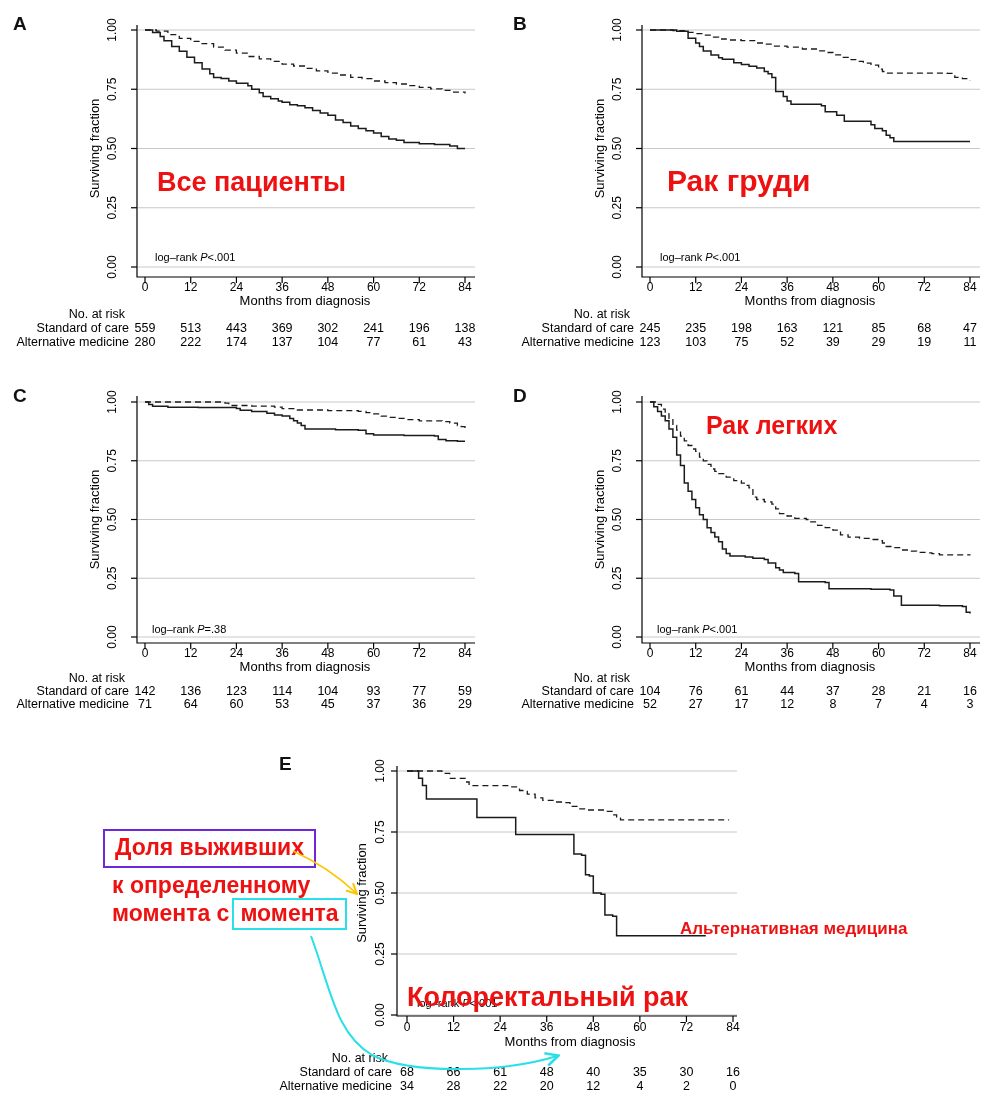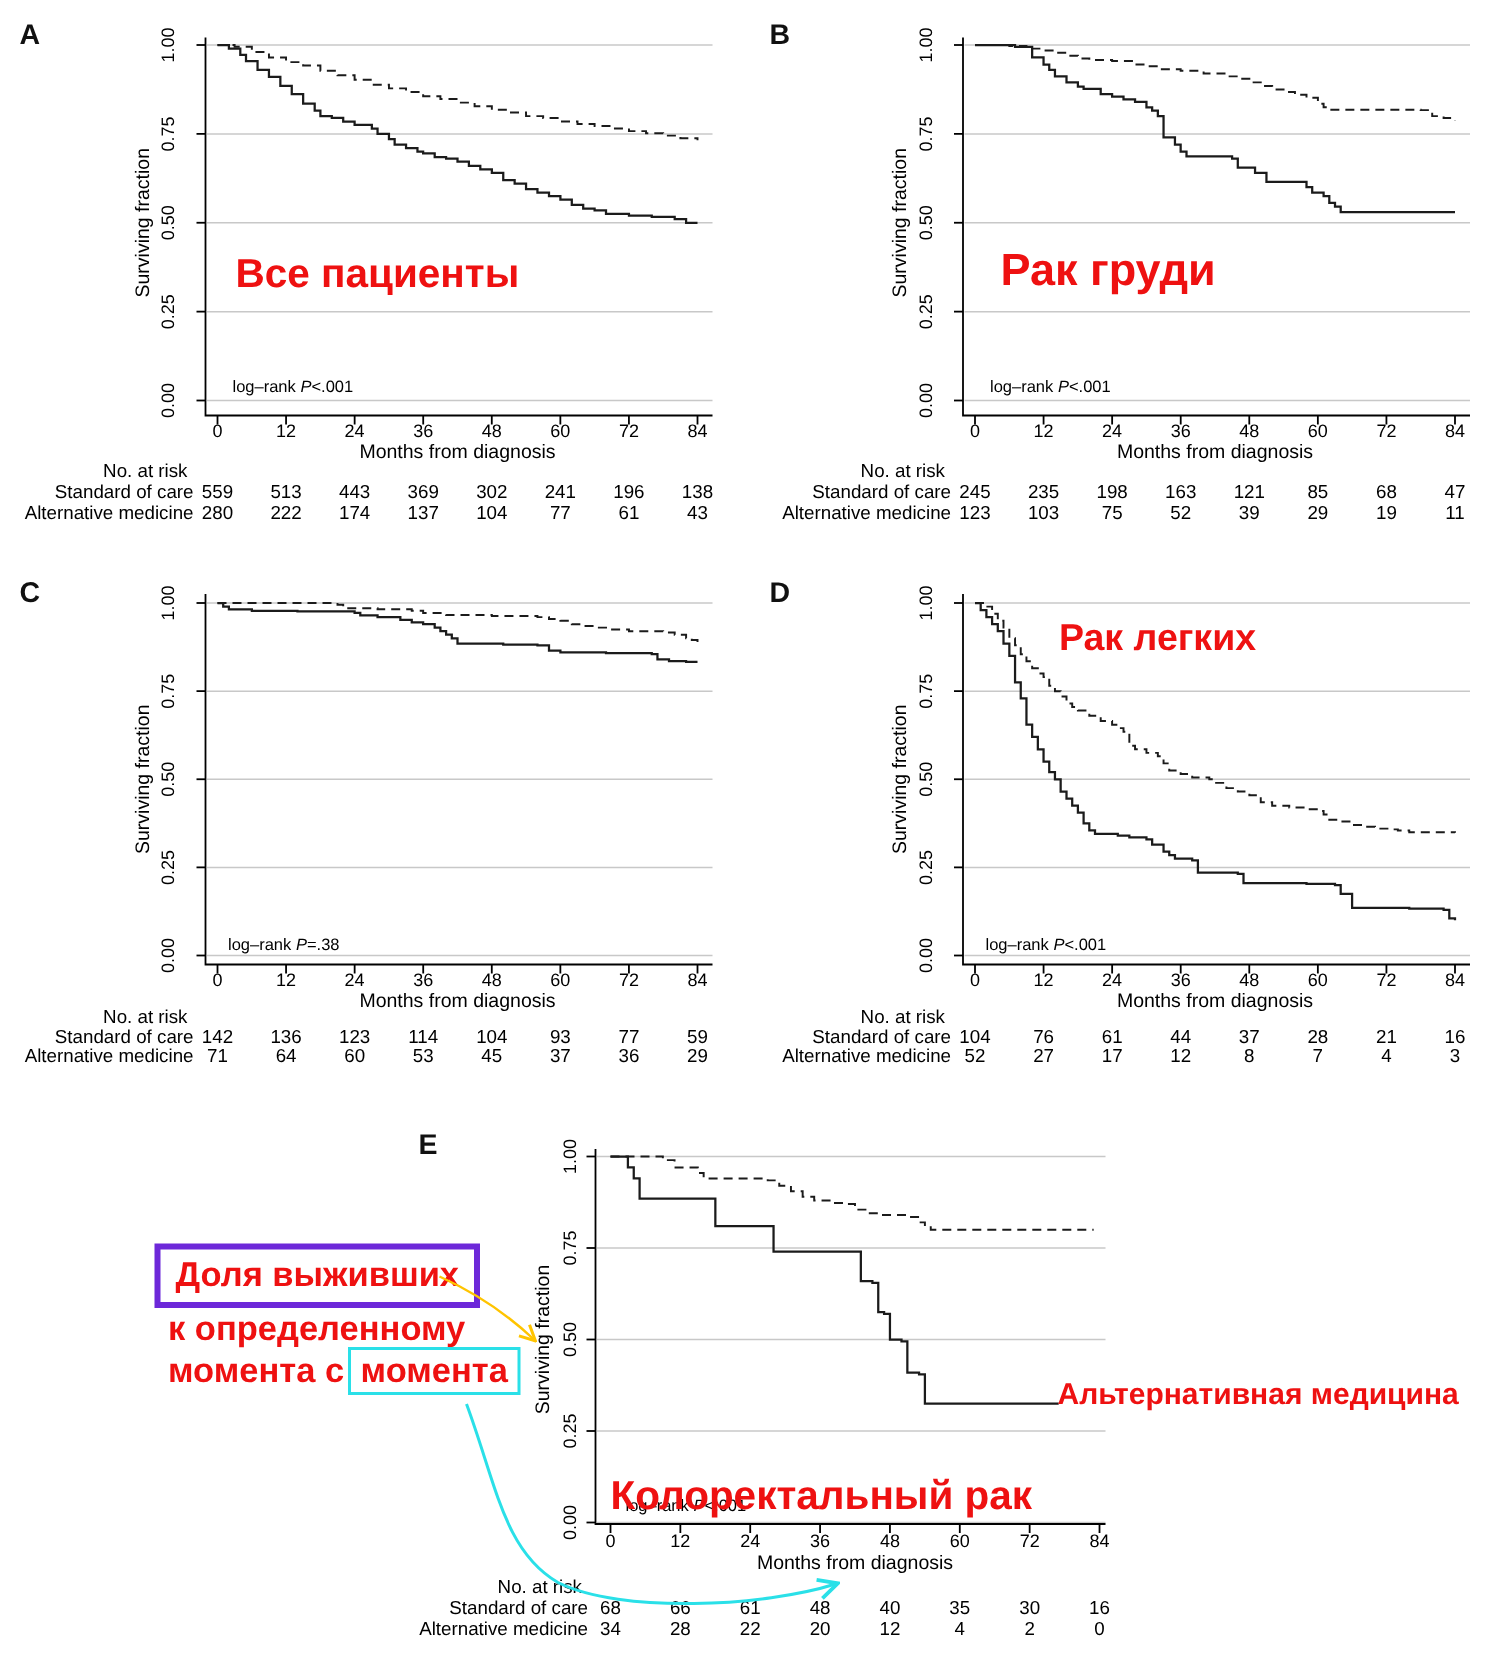--- a/index.html
+++ b/index.html
@@ -10,23 +10,23 @@
   #arrow-svg{position:absolute;left:0;top:0;z-index:3;pointer-events:none;}
   .abs{position:absolute;z-index:2;white-space:nowrap;}
   .panel-letter{font-size:19px;font-weight:bold;color:#111;}
   .red{color:#ee1111;font-weight:bold;letter-spacing:0;}
   #red-a{left:157px;top:167px;font-size:27px;}
   #red-b{left:667px;top:164px;font-size:30px;}
   #red-c{left:161px;top:531px;font-size:27px;}
   #red-d{left:706px;top:411px;font-size:25px;}
   #red-e{left:407px;top:950px;font-size:27px;margin-top:32px;}
   #legend-dashed{left:735px;top:810px;font-size:20px;}
-  #legend-solid{left:705px;top:919px;font-size:20px;}
+  #legend-solid{left:680px;top:919px;font-size:17px;}
   .callout{font-size:23px;line-height:27px;}
-  #callout-l1{left:103px;top:829px;border:4px solid #6d28d9;padding:3px 10px 5px;}
+  #callout-l1{left:103px;top:829px;border:2px solid #6d28d9;padding:3px 10px 5px;}
   #callout-l2{left:112px;top:872px;}
   #callout-l3{left:112px;top:900px;}
   .cyan-box{border:2px solid #2ae0e8;padding:0 6px 2px;margin-left:3px;}
   #callout-l4{left:106px;top:923px;border:2px solid #2ae0e8;padding:1px 8px 3px;}
   #pl-a{left:13px;top:13px;} #pl-b{left:513px;top:13px;}
   #pl-c{left:13px;top:385px;} #pl-d{left:513px;top:385px;}
   #pl-e{left:279px;top:753px;}
 </style>
 </head>
 <body>

